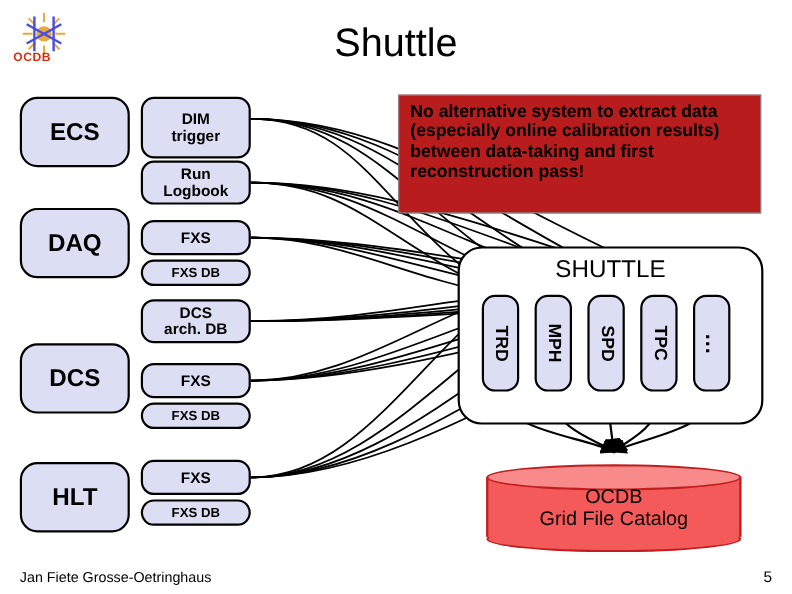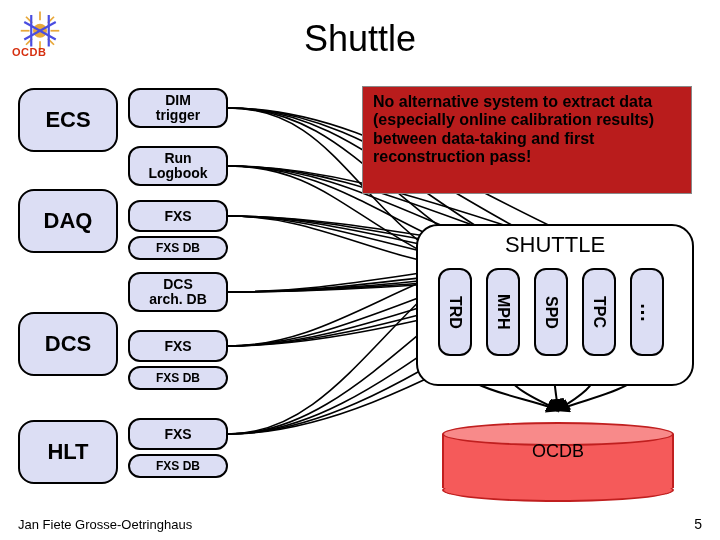--- a/index.html
+++ b/index.html
@@ -70,21 +70,21 @@
     display: flex;
     align-items: center;
     justify-content: center;
     text-align: center;
     font-size: 14px;
     font-weight: bold;
     line-height: 1.05;
     color: #000;
   }
   .pill.small { font-size: 12px; }
-  .p0 { top: 88px;  height: 40px; justify-content: center; }
+  .p0 { top: 88px;  height: 56px; justify-content: center; }
   .p1 { top: 146px; height: 40px; }
   .p2 { top: 200px; height: 32px; }
   .p3 { top: 236px; height: 24px; font-size: 12px; padding:0 2px;}
   .p4 { top: 272px; height: 40px; }
   .p5 { top: 330px; height: 32px; }
   .p6 { top: 366px; height: 24px; font-size: 12px;}
   .p7 { top: 418px; height: 32px; }
   .p8 { top: 454px; height: 24px; font-size: 12px;}
 
   
@@ -350,17 +350,18 @@
 <div class="det-pill d4">
     <span>…</span>
   </div>
 
 <div class="cyl">
   <div class="cyl-bottom"></div>
   <div class="cyl-body"></div>
   <div class="cyl-top"></div>
   <div class="cyl-label">
     <span>OCDB</span><br>
+    <span>Grid File Catalog</span>
   </div>
 </div>
 
 <div class="footer">Jan Fiete Grosse-Oetringhaus</div>
 <div class="pagenum">5</div>
 
 </body></html>

